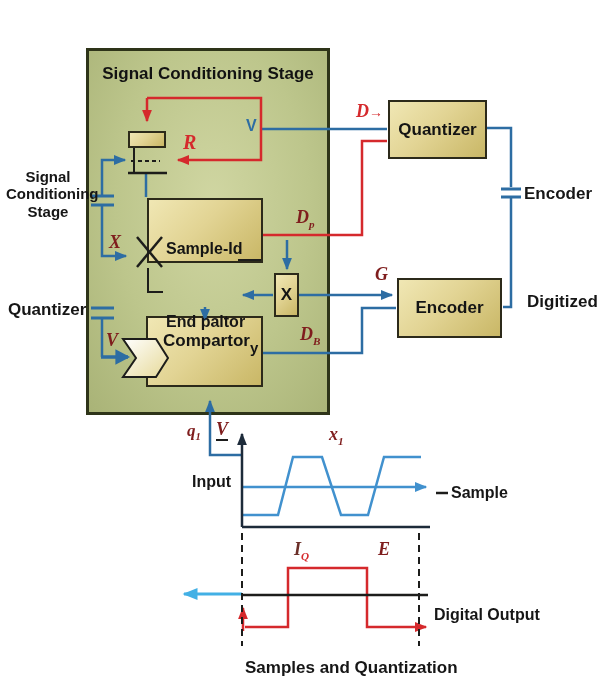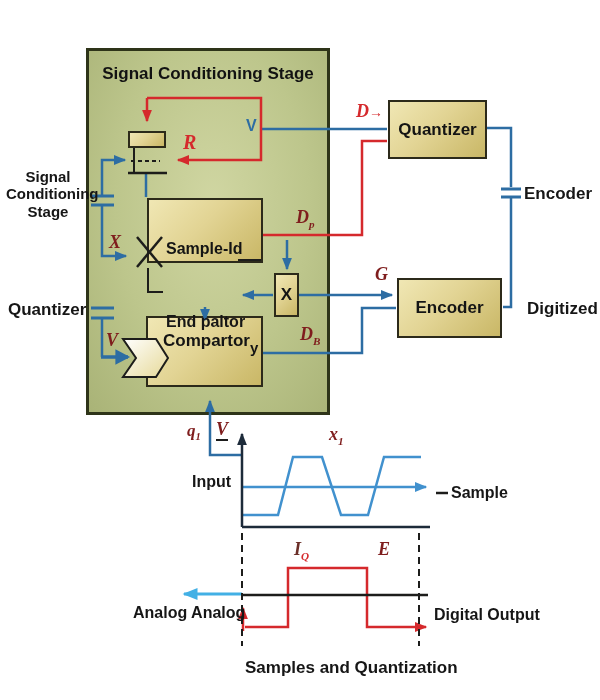--- a/index.html
+++ b/index.html
@@ -156,36 +156,35 @@
     <span>D</span><sub>p</sub>
   </div>
   <div class="mth" style="left:300px;top:324px;">
     <span>D</span><sub>B</sub>
   </div>
   <div class="mth" style="left:375px;top:264px;">G</div>
 
   <div class="lbl" style="left:166px;top:285px;font-size:16px;margin-top:28px;">End paltor</div>
 
   <div class="lbl" style="left:524px;top:184px;font-size:17px;">Encoder</div>
-  <div class="lbl" style="left:527px;top:299px;font-size:17px;">Digitized</div>
+  <div class="lbl" style="left:527px;top:292px;font-size:17px;">Digitized</div>
 
   <div class="mth" style="left:187px;top:421px;font-size:17px;">
     <span>q</span><sub>1</sub>
   </div>
   <div class="mth" style="left:216px;top:419px;">
     <span class="underl">V</span>
   </div>
   <div class="mth" style="left:297px;top:424px;margin-left:32px;">
     <span>x</span><sub>1</sub>
   </div>
   <div class="lbl" style="left:192px;top:473px;">Input</div>
   <div class="lbl" style="left:451px;top:484px;">Sample</div>
 
   <div class="mth" style="left:294px;top:539px;color:#6b2f28;">
     <span>I</span><sub class="red">Q</sub>
   </div>
   <div class="mth" style="left:378px;top:539px;">E</div>
 
-  <div class="lbl" style="left:133px;top:604px;">Analog Analog</div>
   <div class="lbl" style="left:434px;top:606px;">Digital Output</div>
   <div class="lbl" style="left:245px;top:658px;font-size:17px;">Samples and Quantization</div>
 
 </div>
 
 </body></html>

